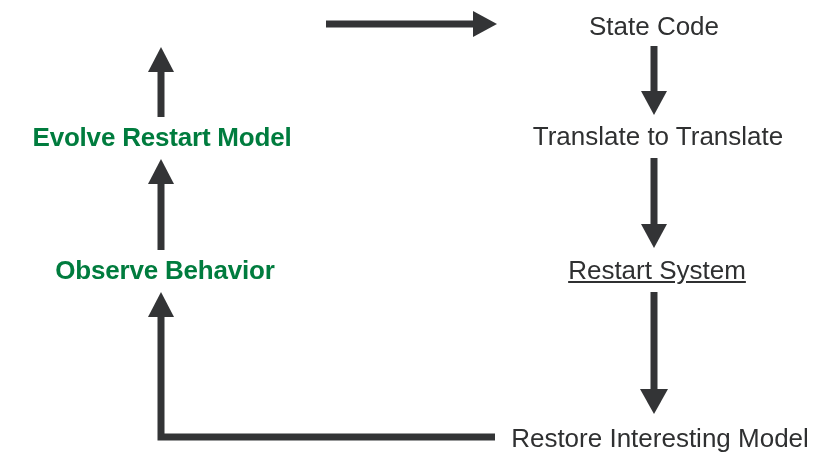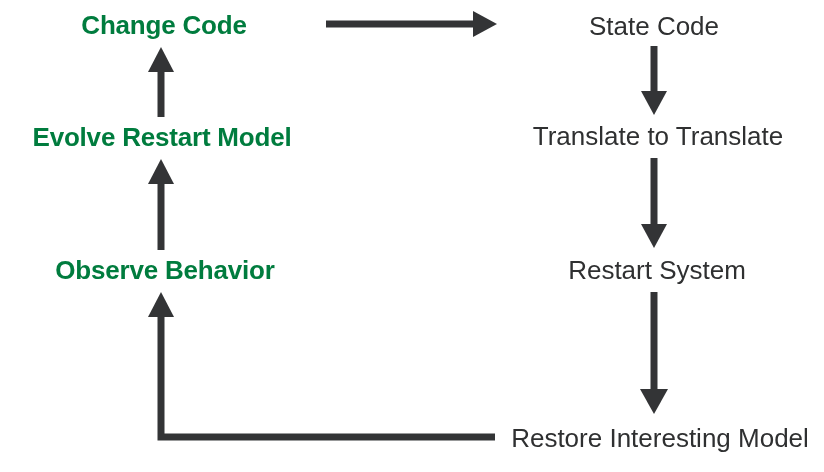--- a/index.html
+++ b/index.html
@@ -91,27 +91,26 @@
       <polygon class="arrow-head" points="161,159 148,184 174,184"></polygon>
     </g>
 
     <g>
       <path class="arrow-path" d="M 161 117 L 161 68"></path>
       <polygon class="arrow-head" points="161,47 148,72 174,72"></polygon>
     </g>
 
   </svg>
 
-  <div class="node node-green" style="left:164px; top:25px;">Change Code</div>
 
   <div class="node node-dark" style="left:654px; top:26px;">State Code</div>
 
   <div class="node node-dark" style="left:658px; top:136px;">Translate to Translate</div>
 
-  <div class="node node-dark" style="left:657px; top:270px;">Restart System</div>
+  <div class="node node-dark" style="left:657px; top:270px;text-decoration:underline;">Restart System</div>
 
   <div class="node node-dark" style="left:660px; top:438px;">Restore Interesting Model</div>
 
   <div class="node node-green" style="left:165px; top:270px;">Observe Behavior</div>
 
   <div class="node node-green" style="left:162px; top:137px;">Evolve Restart Model</div>
 
 </div>
 
 </body></html>

